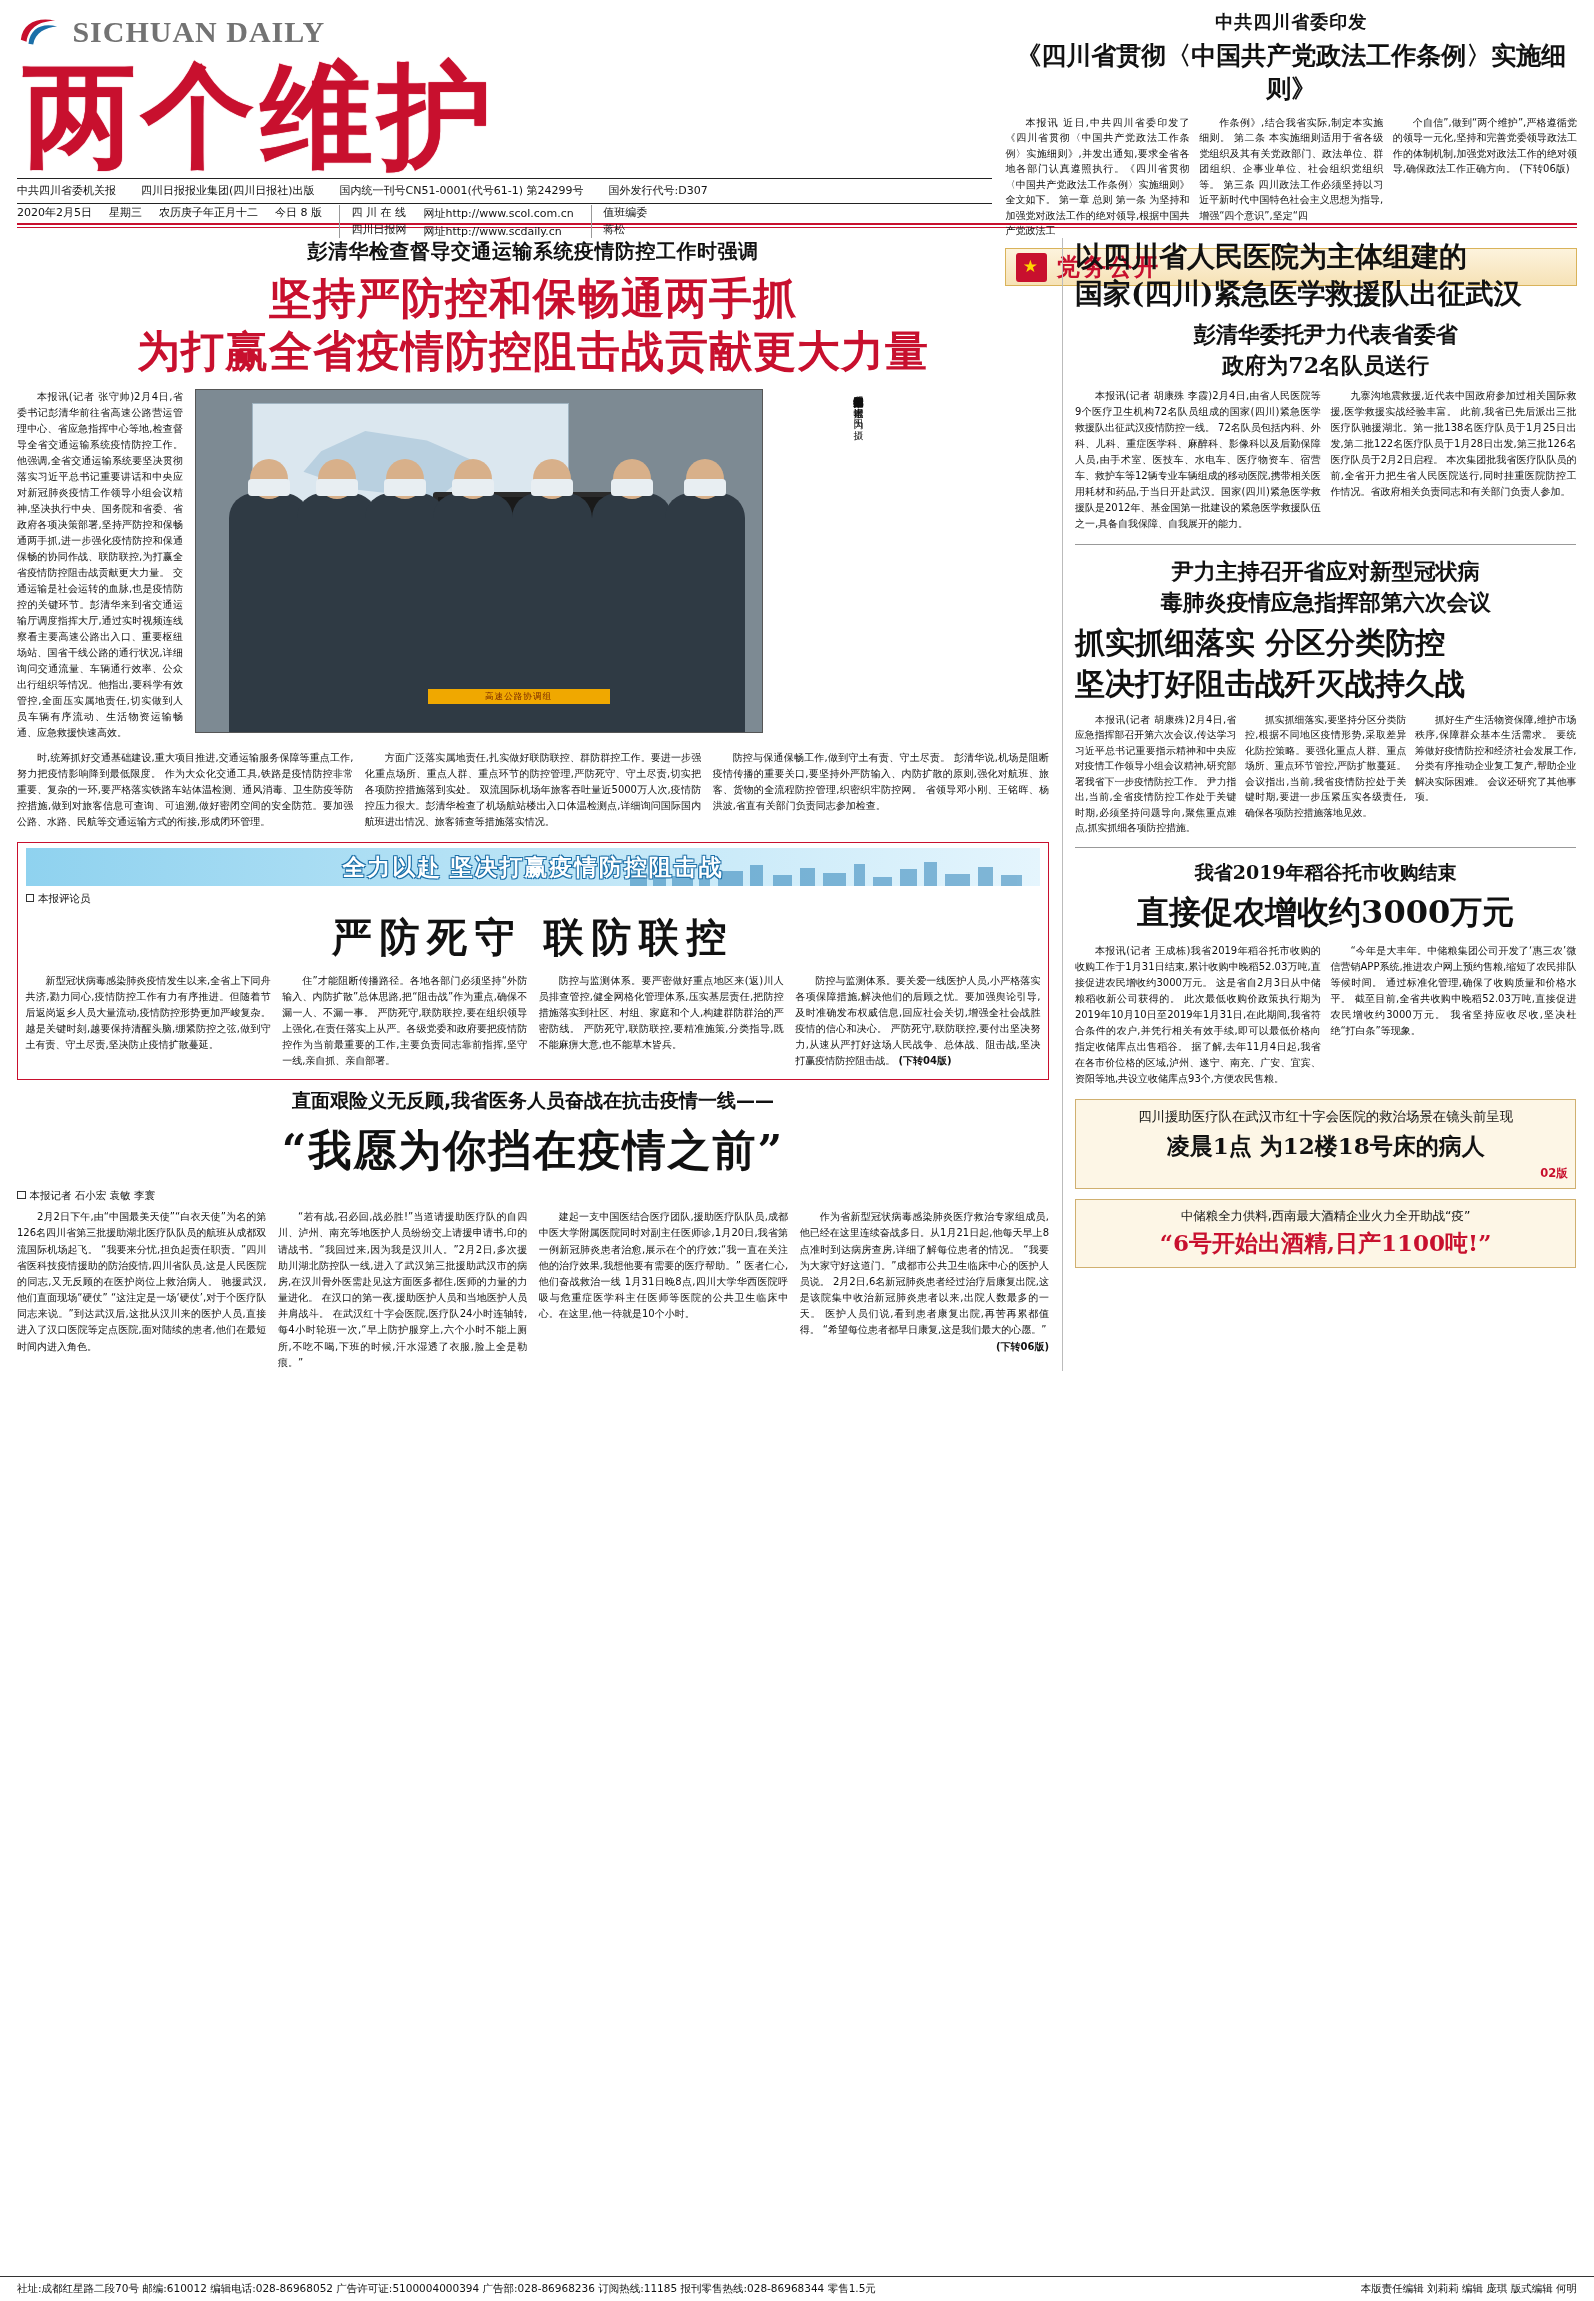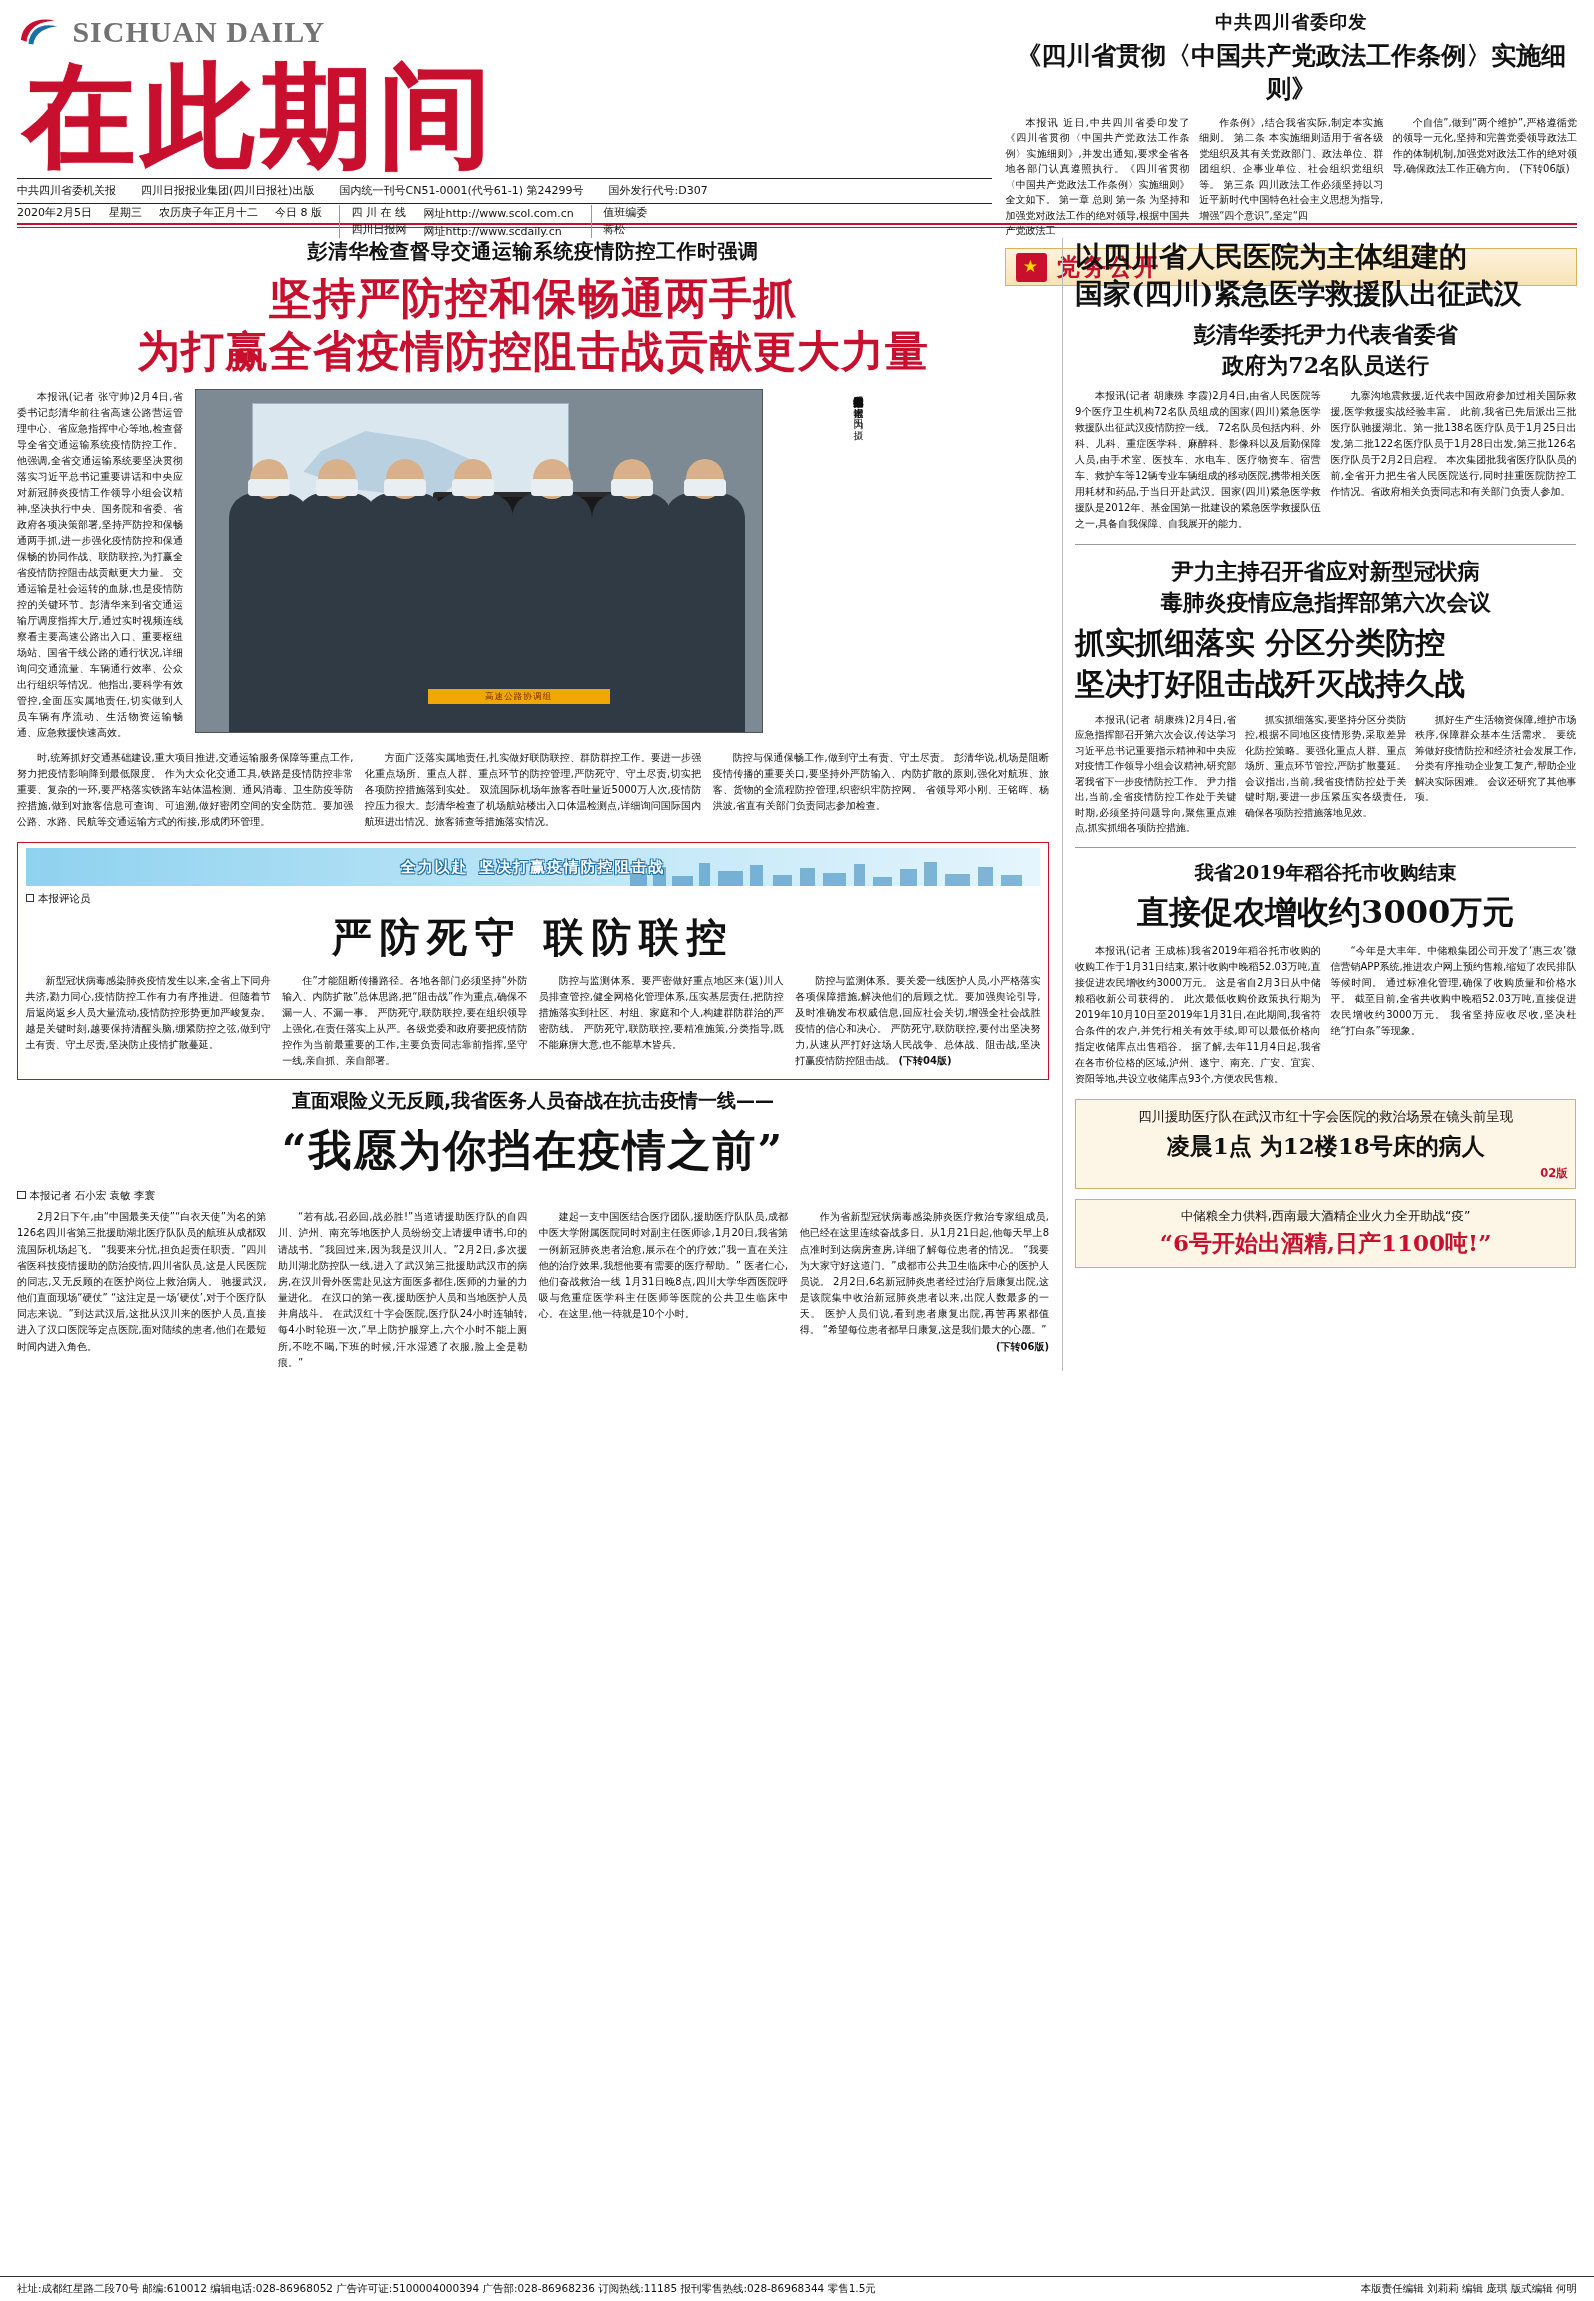--- a/index.html
+++ b/index.html
@@ -73,21 +73,21 @@
   .ph-head { position:absolute; top:-34px; left:21px; width:38px; height:40px; background:#d8b08a; border-radius:50%; }
   .ph-mask { position:absolute; top:-13.4px; left:19px; width:42px; height:17px; background:#e8eef2; border-radius:3.8px; }
   .ph-printer { position:absolute; left:12%; bottom:6%; width:115px; height:75px; background:#dcdcdc; border:1px solid #aaa; }
   .ph-strip { position:absolute; left:41%; bottom:8%; width:182px; height:15.3px; background:#f0a800; color:#7a2b00; font-size:8.6px;
               display:flex; align-items:center; justify-content:center; letter-spacing:1px; }
 
   
   .comment-box { margin-top:11.5px; border:1.9px solid #C8102E; padding:5.7px 7.6px 9.6px 7.6px; }
   .comment-banner { height:38px; background:linear-gradient(90deg,#8fd2ef,#bfe6f7 55%,#e5f5fd);
       display:flex; align-items:center; justify-content:center; position:relative; overflow:hidden; }
-  .comment-banner .bannertext { font-family:Liberation Mono, monospace; font-weight:bold; color:#ffffff; font-size:15px;
+  .comment-banner .bannertext { font-family:Liberation Serif, serif; font-weight:bold; color:#ffffff; font-size:23px;
       letter-spacing:1.9px; text-shadow:1px 1px 0 #1b6fa8, -1px 1px 0 #1b6fa8, 1px -1px 0 #1b6fa8, -1px -1px 0 #1b6fa8; z-index:2;}
   .skyline { position:absolute; right:9.6px; bottom:0; width:401px; height:25px; opacity:.55; }
   .skyline span { position:absolute; bottom:0; background:#2f83b8; }
   .comment-tag { font-size:10.5px; margin-top:5.7px; }
   .comment-head { text-align:center; font-family:"DejaVu Serif",serif; font-weight:bold; font-size:40px; letter-spacing:7.6px; margin:3.8px 0 7.6px; }
   .comment-cols { display:flex; gap:11.5px; font-size:10px; line-height:1.62; text-align:justify; }
   .comment-cols > div { width:25%; }
   .jump { font-weight:bold; }
 
   
@@ -133,21 +133,21 @@
     <div class="mast-left">
       <div class="brand-row">
         <span class="brand-logo">
           <svg width="42" height="32.5" viewBox="0 0 44 34">
             <path d="M4 26 C6 8, 22 2, 40 6 C26 6, 12 12, 10 28 Z" fill="#C8102E"></path>
             <path d="M12 30 C14 14, 26 8, 42 12 C30 13, 19 18, 17 31 Z" fill="#1b6fa8"></path>
           </svg>
         </span>
         <span class="brand-en">SICHUAN DAILY</span>
       </div>
-      <div class="sd-title">在此期间</div>
+      <div class="sd-title">两个维护</div>
       <div class="mast-meta">
         <div class="rule-thin"></div>
         <div class="row1" style="margin-top:3.8px;">
           <span class="cell">中共四川省委机关报</span>
           <span class="cell">四川日报报业集团(四川日报社)出版</span>
           <span class="cell">国内统一刊号CN51-0001(代号61-1)  第24299号</span>
           <span class="cell">国外发行代号:D307</span>
         </div>
         <div class="rule-thin" style="margin-top:3.8px;"></div>
         <div class="row2">

